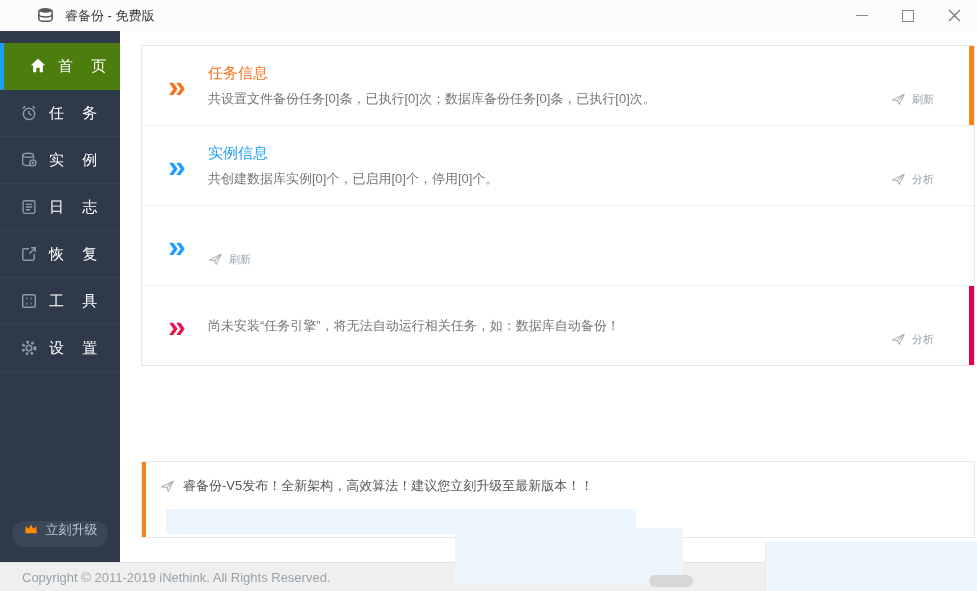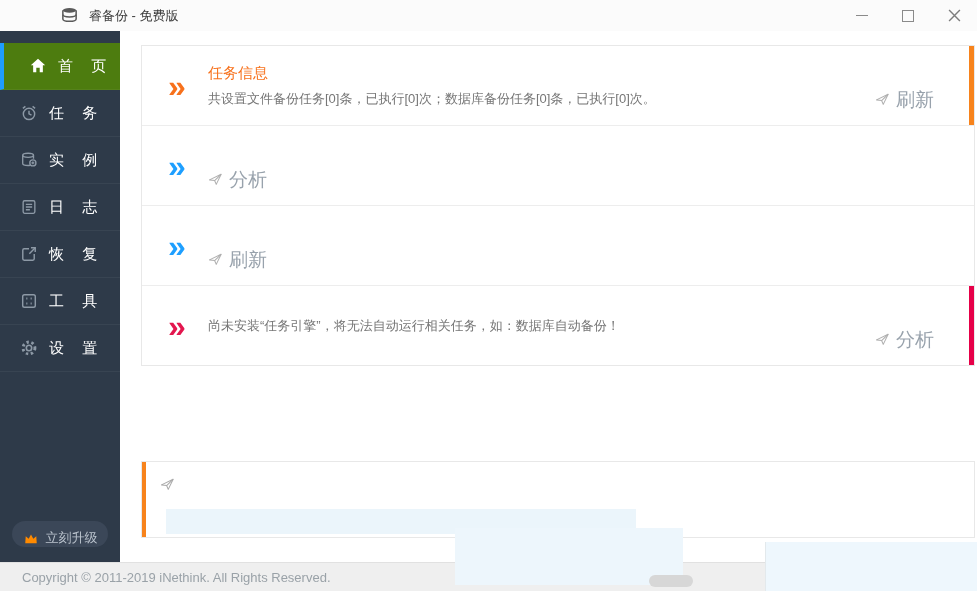--- a/index.html
+++ b/index.html
@@ -3,50 +3,50 @@
 <meta charset="utf-8">
 <style>
   html,body{margin:0;padding:0;}
   body{
     width:977px;height:591px;position:relative;overflow:hidden;
     font-family:"Liberation Sans","DejaVu Sans",sans-serif;
     background:#ffffff;-webkit-font-smoothing:antialiased;
   }
   
   .titlebar{position:absolute;top:0;left:0;right:0;height:31px;background:#fbfbfb;
-    border-bottom:1px solid #0369a1;display:flex;align-items:center;padding-left:24px;}
+    border-bottom:1px solid #0369a1;display:flex;align-items:center;}
   .titlebar .appicon{margin-left:36px;display:flex;align-items:center;}
   .titlebar .apptitle{margin-left:10px;font-size:13px;color:#3c3c3c;}
   .winbtns{position:absolute;right:0;top:0;height:31px;display:flex;align-items:center;}
   .winbtn{width:46px;height:31px;display:flex;align-items:center;justify-content:center;cursor:default;}
   .glyph-min{width:12px;border-top:1px solid #8a8a8a;height:0;}
   .glyph-max{width:10px;height:10px;border:1px solid #8a8a8a;}
   
   .sidebar{position:absolute;top:31px;left:0;width:120px;bottom:28px;background:#2e3a49;}
   .nav{padding-top:12px;}
   .nav-item{height:46px;display:flex;align-items:center;padding-left:19px;
     color:#ffffff;font-size:15px;cursor:pointer;position:relative;
     border-bottom:1px solid rgba(255,255,255,0.05);}
   .nav-item .nicon{width:19px;height:19px;display:flex;align-items:center;justify-content:center;color:#8d99a6;margin-right:11px;}
   .nav-item .nlabel{letter-spacing:7px;white-space:nowrap;}
   .nav-item.active{background:#4d7c0f;color:#ffffff;padding-left:24px;border-left:4px solid #1f9dff;}
   .nav-item.active .nicon{color:#ffffff;}
   .upgrade-btn{position:absolute;left:12px;bottom:16px;width:96px;height:26px;border-radius:13px;
-    background:#3b4758;display:flex;align-items:flex-end;justify-content:center;gap:7px;
+    background:#3b4758;display:flex;align-items:flex-start;justify-content:center;gap:7px;
     color:#bac3cd;font-size:13px;cursor:pointer;}
   
   .main{position:absolute;left:120px;top:31px;right:0;bottom:28px;background:#ffffff;}
   .panel{position:absolute;left:21px;top:14px;right:2px;border:1px solid #e8e8e8;background:#fff;}
   .row{height:79px;display:flex;align-items:center;position:relative;border-bottom:1px solid #ededed;}
   .row:last-child{border-bottom:none;}
   .chev{width:40px;margin-left:26px;font-size:32px;font-weight:700;line-height:26px;flex:none;}
   .rowtext{flex:1;min-width:0;}
   .rtitle{font-size:15px;margin-bottom:7px;}
   .rdesc{font-size:13px;color:#767676;}
-  .action{display:flex;align-items:center;gap:6px;color:#98a2ac;font-size:19px;margin-right:40px;cursor:pointer;flex:none;margin-top:28px;}
+  .action{display:flex;align-items:center;gap:6px;color:#98a2ac;font-size:11px;margin-right:40px;cursor:pointer;flex:none;margin-top:28px;}
   .action svg{color:#b0b0b0;}
   .edge{position:absolute;right:0;top:0;bottom:0;width:5px;}
   .accent-orange{color:#f7711c;}
   .accent-blue{color:#1e9fff;}
   .accent-red{color:#e3164e;}
   .edge-orange{background:#f7831c;}
   .edge-red{background:#e60048;}
   
   .notice{position:absolute;left:21px;top:430px;right:2px;height:75px;border:1px solid #e8e8e8;background:#fff;}
   .notice .nbar{position:absolute;left:0;top:0;bottom:0;width:4px;background:#f7831c;}
@@ -192,20 +192,24 @@
             <path d="M2 10.5 L17.5 3 L11 16.5 L8.8 11.4 Z"></path>
             <path d="M8.8 11.4 L17.5 3"></path>
           </svg>
         <span>刷新</span>
       </div>
       <span class="edge edge-orange"></span>
     </div>
 
     <div class="row">
       <span class="chev accent-blue">»</span>
+      <div class="rowtext">
+        <div class="rtitle accent-blue">实例信息</div>
+        <div class="rdesc">共创建数据库实例[0]个，已启用[0]个，停用[0]个。</div>
+      </div>
       <div class="action">
         <svg width="15" height="15" viewBox="0 0 20 20" fill="none" stroke="currentColor" stroke-width="1.4" stroke-linejoin="round">
             <path d="M2 10.5 L17.5 3 L11 16.5 L8.8 11.4 Z"></path>
             <path d="M8.8 11.4 L17.5 3"></path>
           </svg>
         <span>分析</span>
       </div>
     </div>
 
     <div class="row">
@@ -236,20 +240,21 @@
 
   </div>
 
   <div class="notice">
     <span class="nbar"></span>
     <div class="nrow">
       <svg width="15" height="15" viewBox="0 0 20 20" fill="none" stroke="currentColor" stroke-width="1.4" stroke-linejoin="round">
           <path d="M2 10.5 L17.5 3 L11 16.5 L8.8 11.4 Z"></path>
           <path d="M8.8 11.4 L17.5 3"></path>
         </svg>
+      <span>睿备份-V5发布！全新架构，高效算法！建议您立刻升级至最新版本！！</span>
     </div>
     <div class="nstrip"></div>
   </div>
 
 </div>
 
 <div class="footer">
   <span class="copy">Copyright © 2011-2019 iNethink. All Rights Reserved.</span>
 </div>
 

